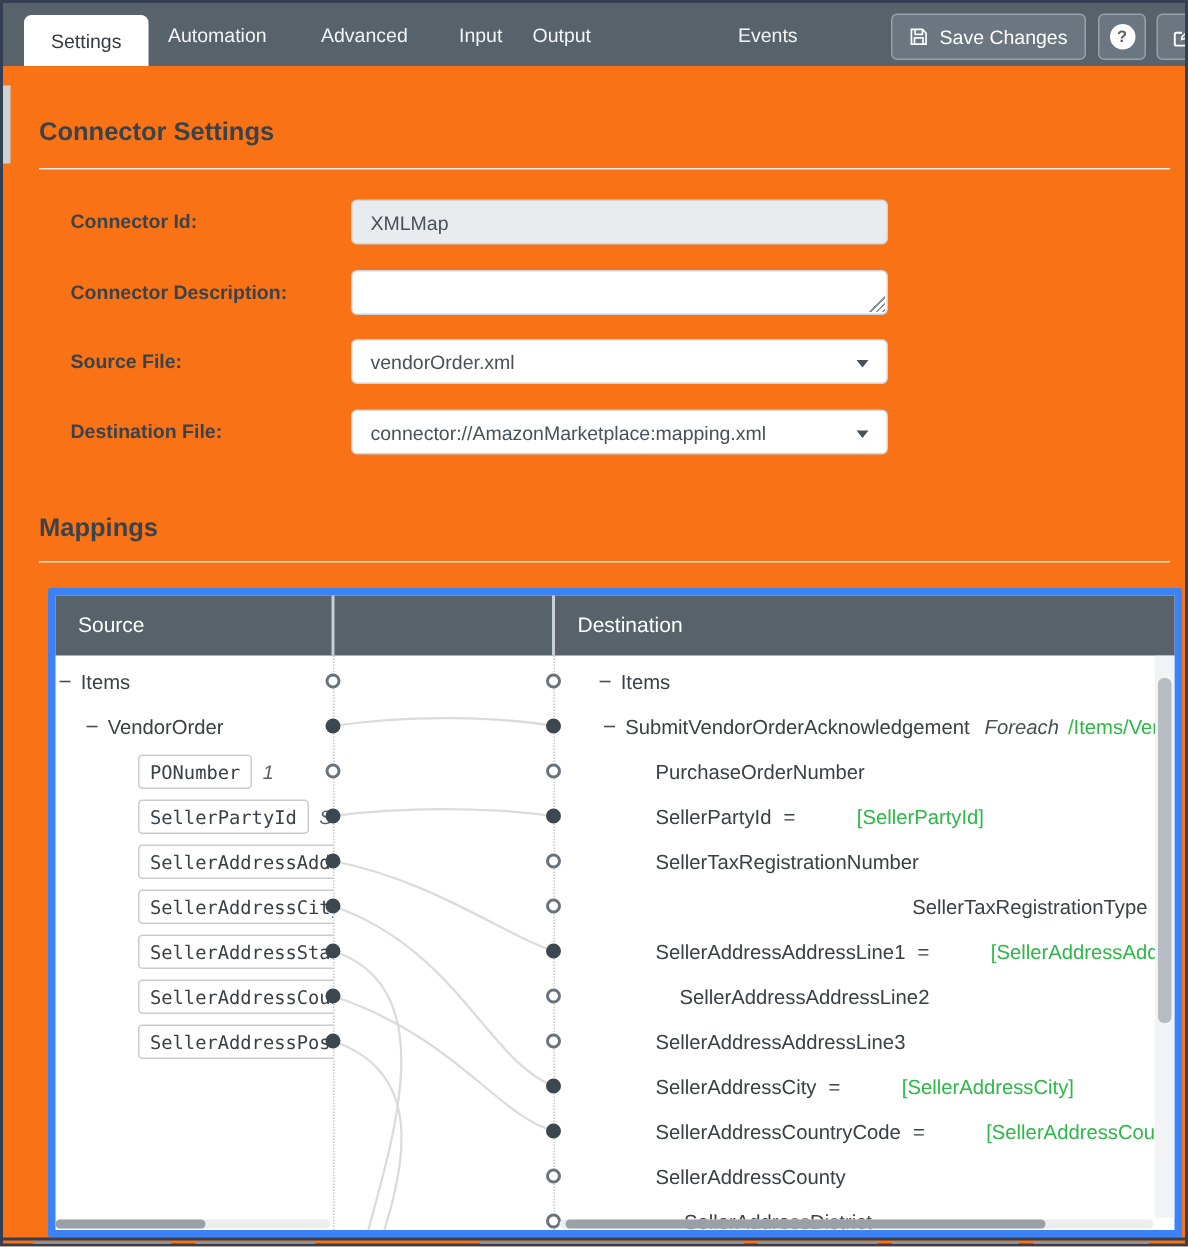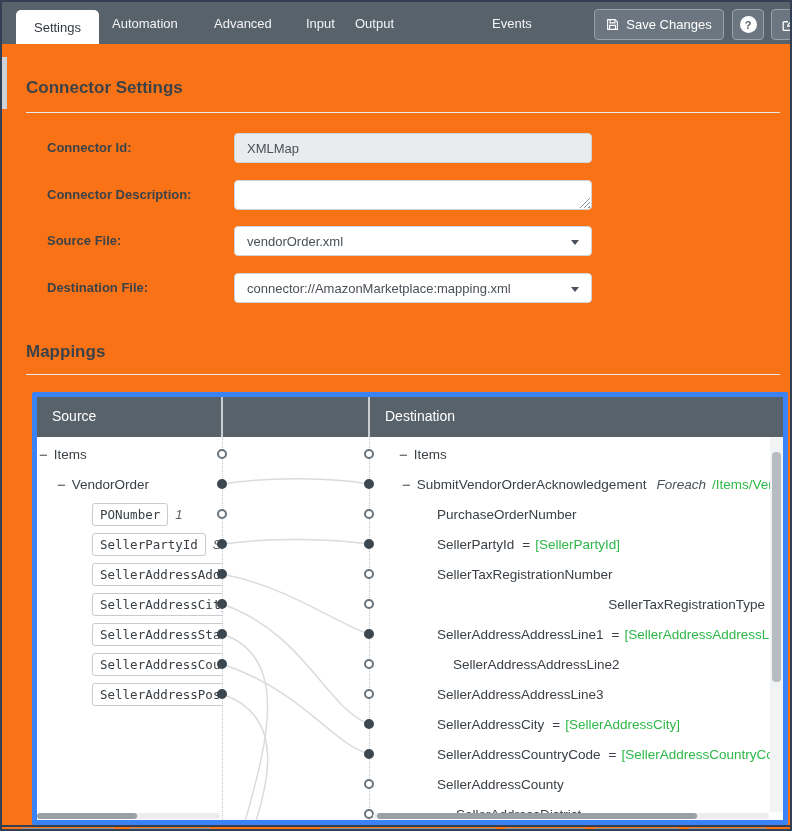--- a/index.html
+++ b/index.html
@@ -48,21 +48,21 @@
   .panel-body { position:absolute; left:0; top:40px; right:0; bottom:0; overflow:hidden; }
   .vdots { position:absolute; top:0; bottom:0; width:0; border-left:1px dotted #c3c7cb; }
   .map-svg { position:absolute; left:0; top:0; pointer-events:none; }
 
   .mrow { position:absolute; height:30px; display:flex; align-items:center;
           font-size:13.5px; color:#3a4045; white-space:nowrap; }
   .minus { font-size:15px; color:#4a5056; line-height:1; margin-right:6px; }
   .fieldbox { flex-shrink:0; font-family:"DejaVu Sans Mono", monospace; font-size:12.5px; color:#3a4045;
               border:1px solid #c8ccd0; border-radius:3px; background:#fff; padding:3px 7px; }
   .sample { font-style:italic; color:#5a6066; font-size:13px; margin-left:7px; }
-  .greenref { color:#2db848; }
+  .greenref { color:#2db848;margin-left:36px; }
   .foreach { font-style:italic; color:#4a5056; margin-left:10px; }
   .eq { margin:0 5px 0 8px; color:#3a4045; }
 
   .node { position:absolute; width:10px; height:10px; border-radius:50%; background:#fff;
           border:2px solid #68737c; }
   .node.filled { background:#3c4750; border-color:#3c4750; }
 
   
   .hscroll-track { position:absolute; bottom:1px; height:6px; background:#ededee; border-radius:3px; }
   .hscroll-thumb { position:absolute; top:0; height:6px; background:#9aa1a6; border-radius:3px; }

